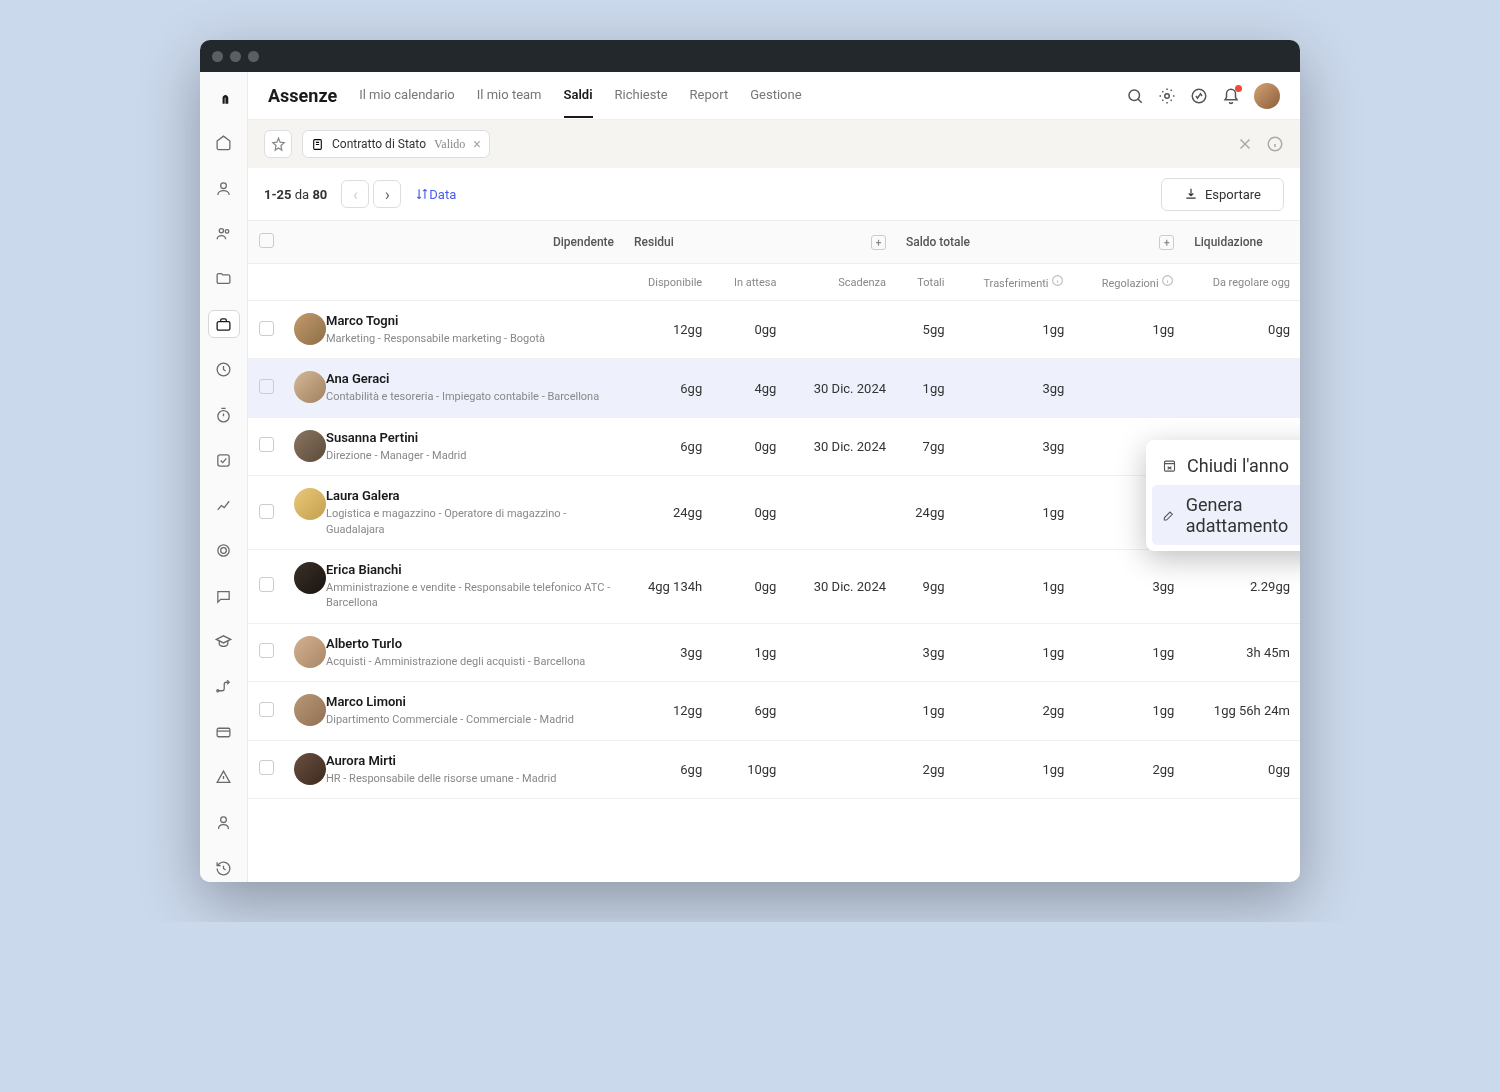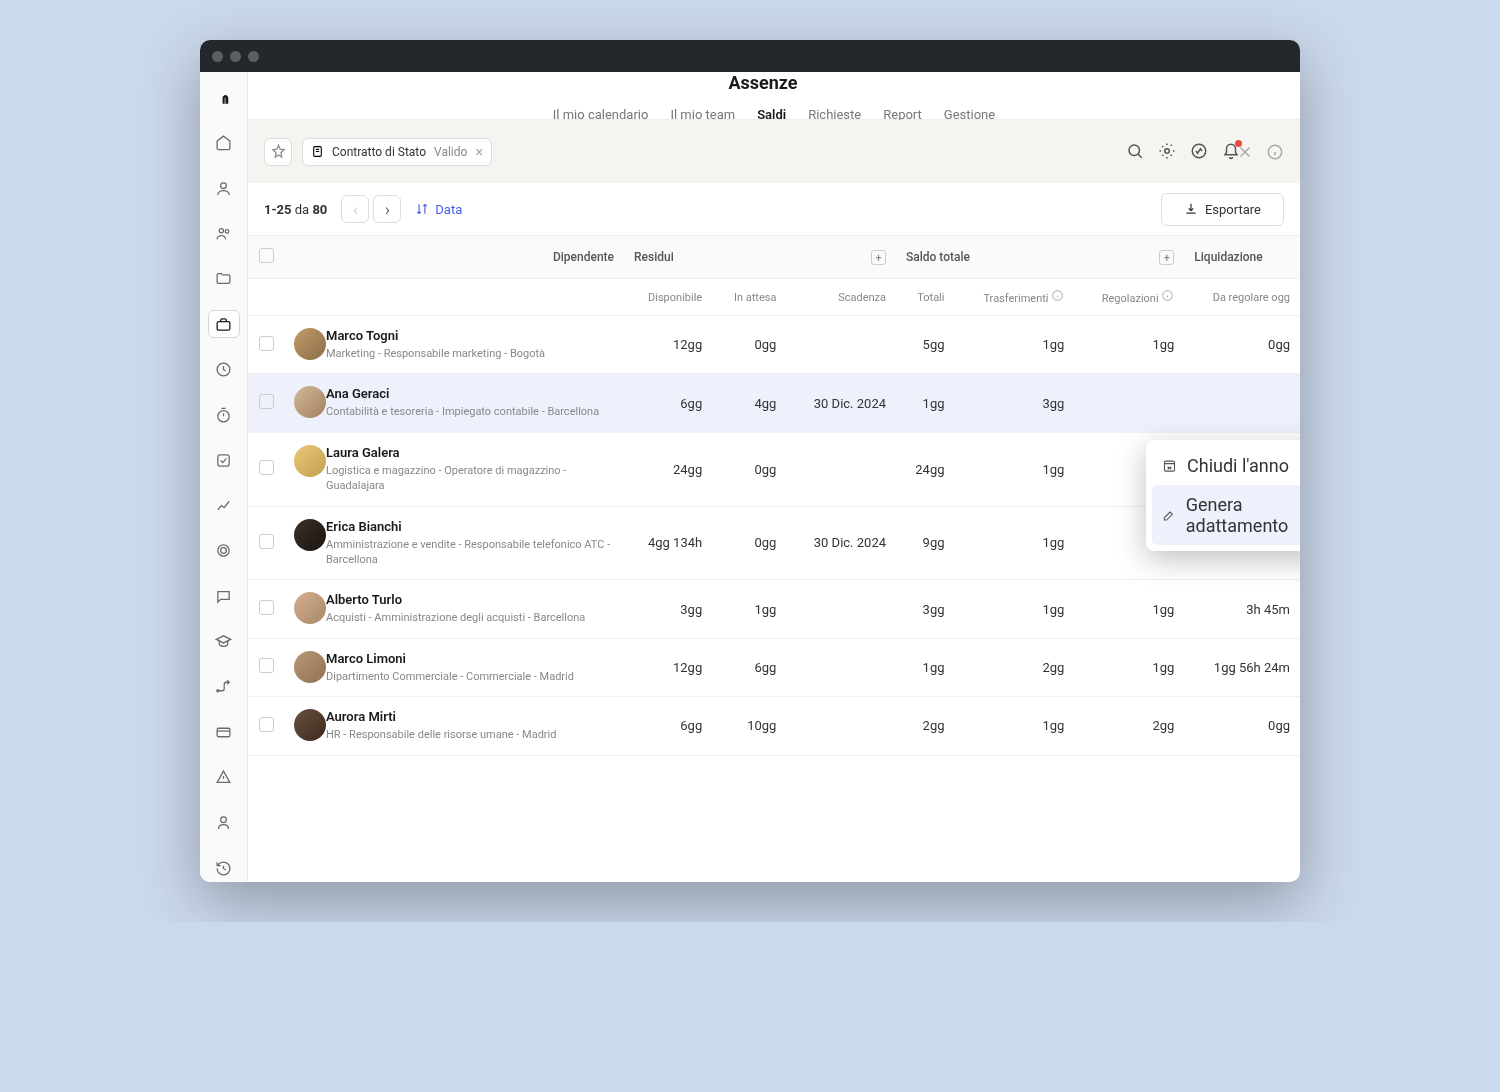--- a/index.html
+++ b/index.html
@@ -7,44 +7,44 @@
 .window { width: 1100px; margin: 0 auto; background: #fff; border-radius: 10px; overflow: hidden; box-shadow: 0 20px 60px rgba(0,0,0,0.3); position: relative; }
 .titlebar { background: #23282d; height: 32px; display: flex; align-items: center; padding: 0 12px; gap: 7px; }
 .dot { width: 11px; height: 11px; border-radius: 50%; background: #5a5f65; }
 .app { display: flex; height: 810px; }
 .sidebar { width: 48px; background: #fafafa; border-right: 1px solid #eaeaea; display: flex; flex-direction: column; align-items: center; padding-top: 16px; gap: 18px; }
 .sidebar-logo { width: 20px; height: 20px; color: #1a1a1a; margin-bottom: 6px; }
 .nav-icon { width: 32px; height: 32px; display: flex; align-items: center; justify-content: center; border-radius: 6px; color: #6a6a6a; cursor: pointer; }
 .nav-icon.active { background: #fff; border: 1px solid #d8d8d8; color: #1a1a1a; }
 .nav-icon svg { width: 17px; height: 17px; }
 .main { flex: 1; display: flex; flex-direction: column; overflow: hidden; }
-.topbar { height: 48px; display: flex; align-items: center; padding: 0 20px; border-bottom: 1px solid #eee; flex-direction: column; }
+.topbar { height: 48px; display: flex; align-items: center; padding: 0 20px; border-bottom: 1px solid #eee; }
 .app-title { font-size: 18px; font-weight: 700; color: #1a1a1a; margin-right: 22px; }
 .tabs { display: flex; gap: 22px; }
 .tab { font-size: 13px; color: #777; cursor: pointer; padding: 14px 0; border-bottom: 2px solid transparent; }
 .tab.active { color: #1a1a1a; font-weight: 600; border-bottom-color: #1a1a1a; }
 .topbar-right { margin-left: auto; display: flex; align-items: center; gap: 14px; }
 .top-icon { width: 18px; height: 18px; color: #555; cursor: pointer; position: relative; }
 .notif-dot { position: absolute; top: -2px; right: -2px; width: 7px; height: 7px; background: #e74c3c; border-radius: 50%; }
 .avatar-sm { width: 26px; height: 26px; border-radius: 50%; background: linear-gradient(135deg,#d4a373,#8b5e3c); }
-.filterbar { height: 63px; background: #f6f4f0; display: flex; align-items: center; padding: 0 16px; gap: 10px; }
+.filterbar { height: 48px; background: #f6f4f0; display: flex; align-items: center; padding: 0 16px; gap: 10px; }
 .star-btn { width: 28px; height: 28px; border: 1px solid #ddd; border-radius: 6px; display: flex; align-items: center; justify-content: center; background: #fff; cursor: pointer; color: #888; }
 .chip { display: flex; align-items: center; gap: 8px; background: #fff; border: 1px solid #ddd; border-radius: 6px; padding: 5px 8px; font-size: 12px; }
 .chip-label { color: #333; }
-.chip-val { color: #888; }
+.chip-val { color: #888; font-family: Liberation Serif, serif; }
 .chip-x { color: #aaa; cursor: pointer; font-size: 14px; }
 .filterbar-right { margin-left: auto; display: flex; align-items: center; gap: 12px; }
 .ghost-icon { width: 18px; height: 18px; color: #aaa; cursor: pointer; }
 .toolbar { height: 52px; display: flex; align-items: center; padding: 0 16px; gap: 14px; }
 .pager-text { font-size: 13px; color: #333; }
 .pager-text b { font-weight: 700; }
 .pager-btns { display: flex; gap: 4px; }
 .pg-btn { width: 28px; height: 28px; border: 1px solid #ddd; border-radius: 6px; display: flex; align-items: center; justify-content: center; background: #fff; cursor: pointer; color: #555; }
 .pg-btn.disabled { color: #ccc; cursor: default; }
-.sort-btn { display: flex; align-items: center; gap: 6px; font-size: 13px; color: #4a5de8; cursor: pointer; }
+.sort-btn { display: flex; align-items: center; font-size: 13px; color: #4a5de8; cursor: pointer; }
 .export-btn { margin-left: auto; display: flex; align-items: center; gap: 7px; border: 1px solid #ddd; border-radius: 6px; padding: 8px 22px; font-size: 13px; background: #fff; cursor: pointer; color: #333; }
 .table-wrap { flex: 1; overflow: hidden; }
 table { width: 100%; border-collapse: collapse; }
 thead tr.h1 th { background: #fafafa; border-top: 1px solid #eee; border-bottom: 1px solid #eee; font-size: 12px; font-weight: 500; color: #555; text-align: right; padding: 12px 10px; }
 thead tr.h2 th { font-size: 11px; font-weight: 400; color: #888; text-align: right; padding: 10px 10px; border-bottom: 1px solid #eee; }
 thead tr.h2 th:first-child { text-align: left; }
 th .th-flex { display: flex; align-items: center; gap: 1px; }
 th .plus-sq { width: 15px; height: 15px; border: 1px solid #ccc; border-radius: 3px; display: inline-flex; align-items: center; justify-content: center; font-size: 10px; color: #888; margin-left: auto; }
 .info-ic { width: 13px; height: 13px; color: #bbb; }
 tbody tr { border-bottom: 1px solid #f0f0f0; }
@@ -336,20 +336,39 @@
     <td>30 Dic. 2024</td>
     <td>1gg</td>
     <td>3gg</td>
     <td></td>
     <td></td>
               </tr>
               <tr>
     <td><span class="chk"></span></td>
     <td class="emp-cell">
                   <div class="emp">
+      <div class="emp-av" style="background:linear-gradient(135deg,#8a7560,#5c4a3a)"></div>
+      <div>
+                      <div class="emp-name">Susanna Pertini</div>
+      <div class="emp-sub">Direzione - Manager - Madrid</div>
+                    </div>
+    </div>
+                </td>
+    <td>6gg</td>
+    <td>0gg</td>
+    <td>30 Dic. 2024</td>
+    <td>7gg</td>
+    <td>3gg</td>
+    <td></td>
+    <td></td>
+              </tr>
+              <tr>
+    <td><span class="chk"></span></td>
+    <td class="emp-cell">
+                  <div class="emp">
       <div class="emp-av" style="background:linear-gradient(135deg,#e8c878,#c4a050)"></div>
       <div>
                       <div class="emp-name">Laura Galera</div>
       <div class="emp-sub">Logistica e magazzino - Operatore di magazzino - Guadalajara</div>
                     </div>
     </div>
                 </td>
     <td>24gg</td>
     <td>0gg</td>
     <td></td>

